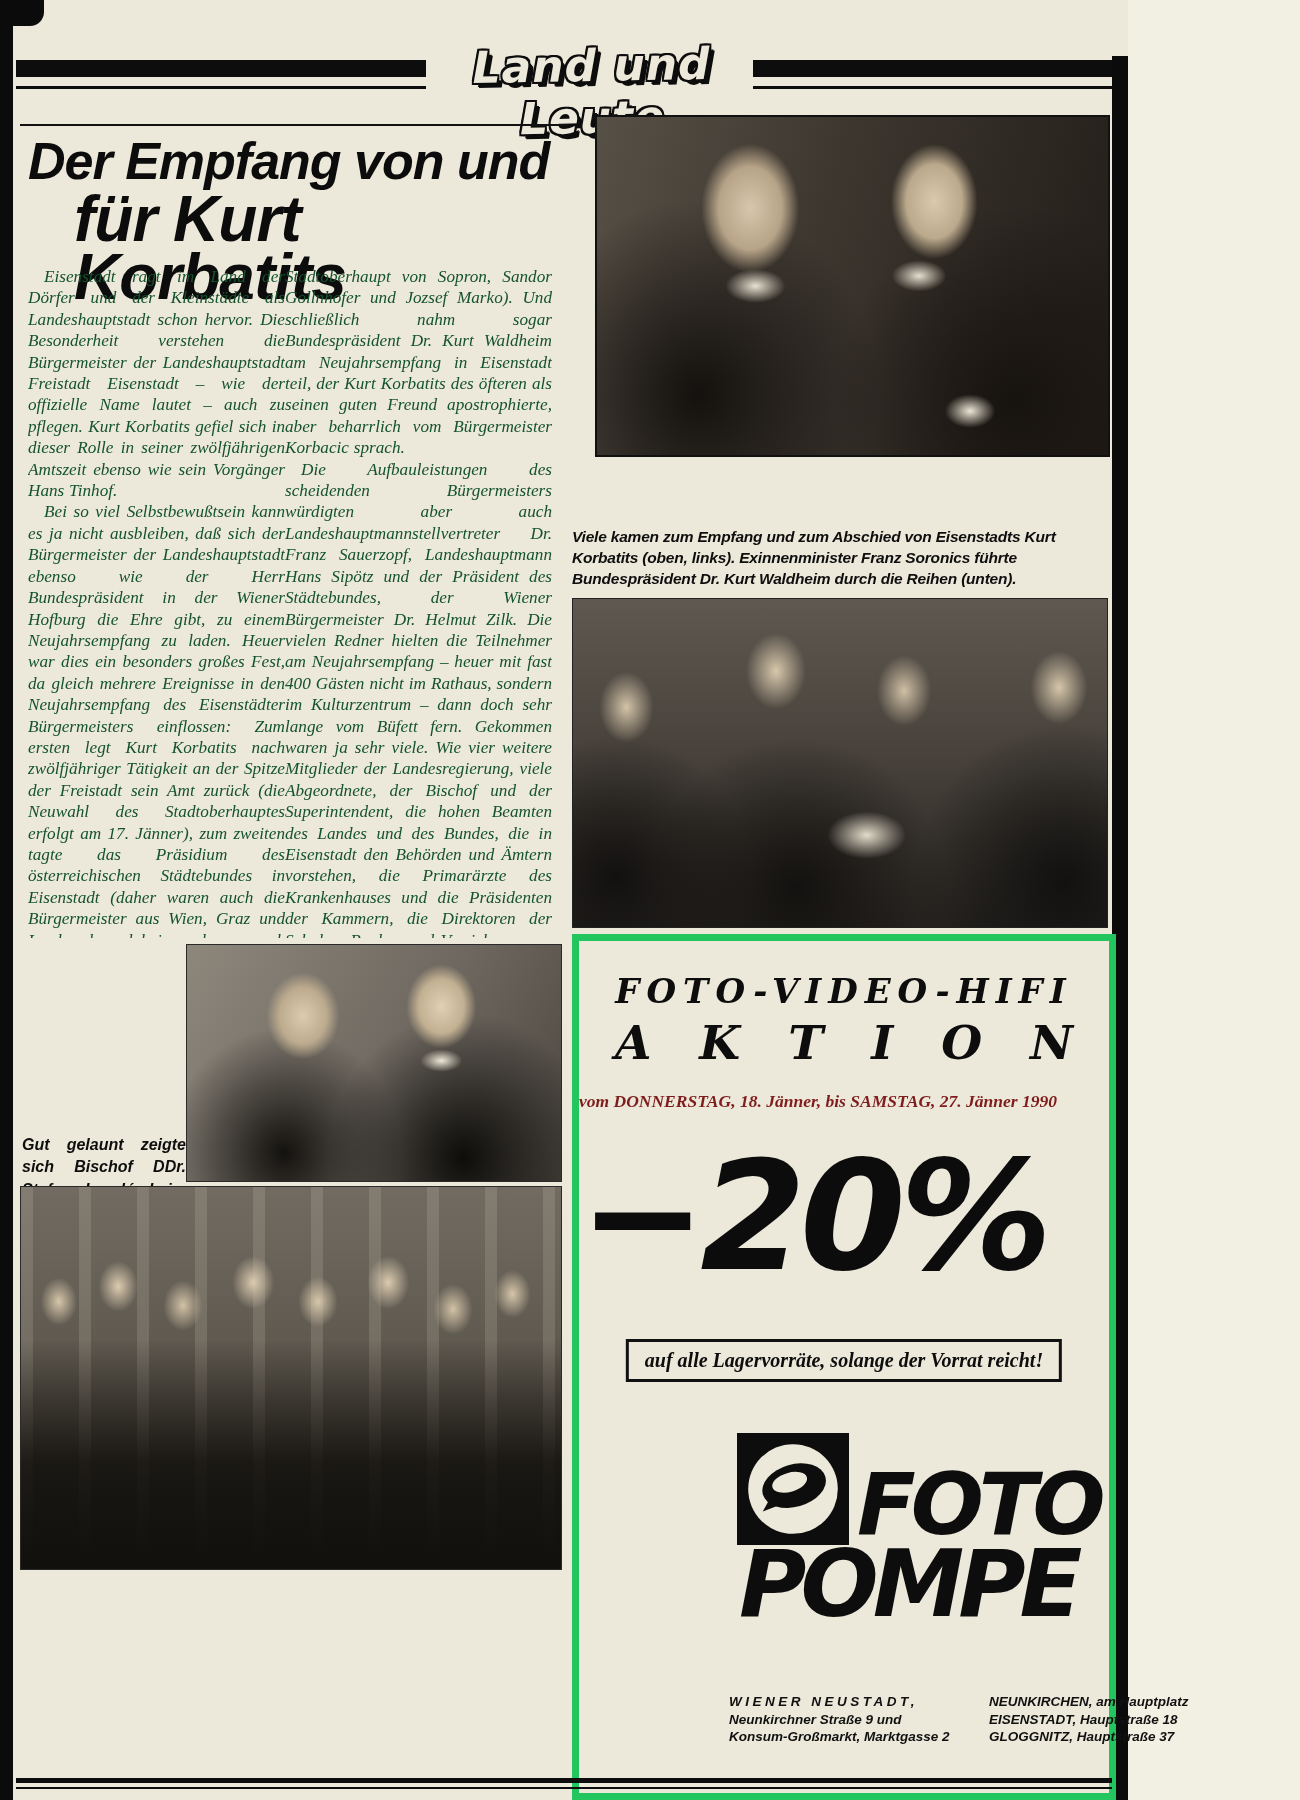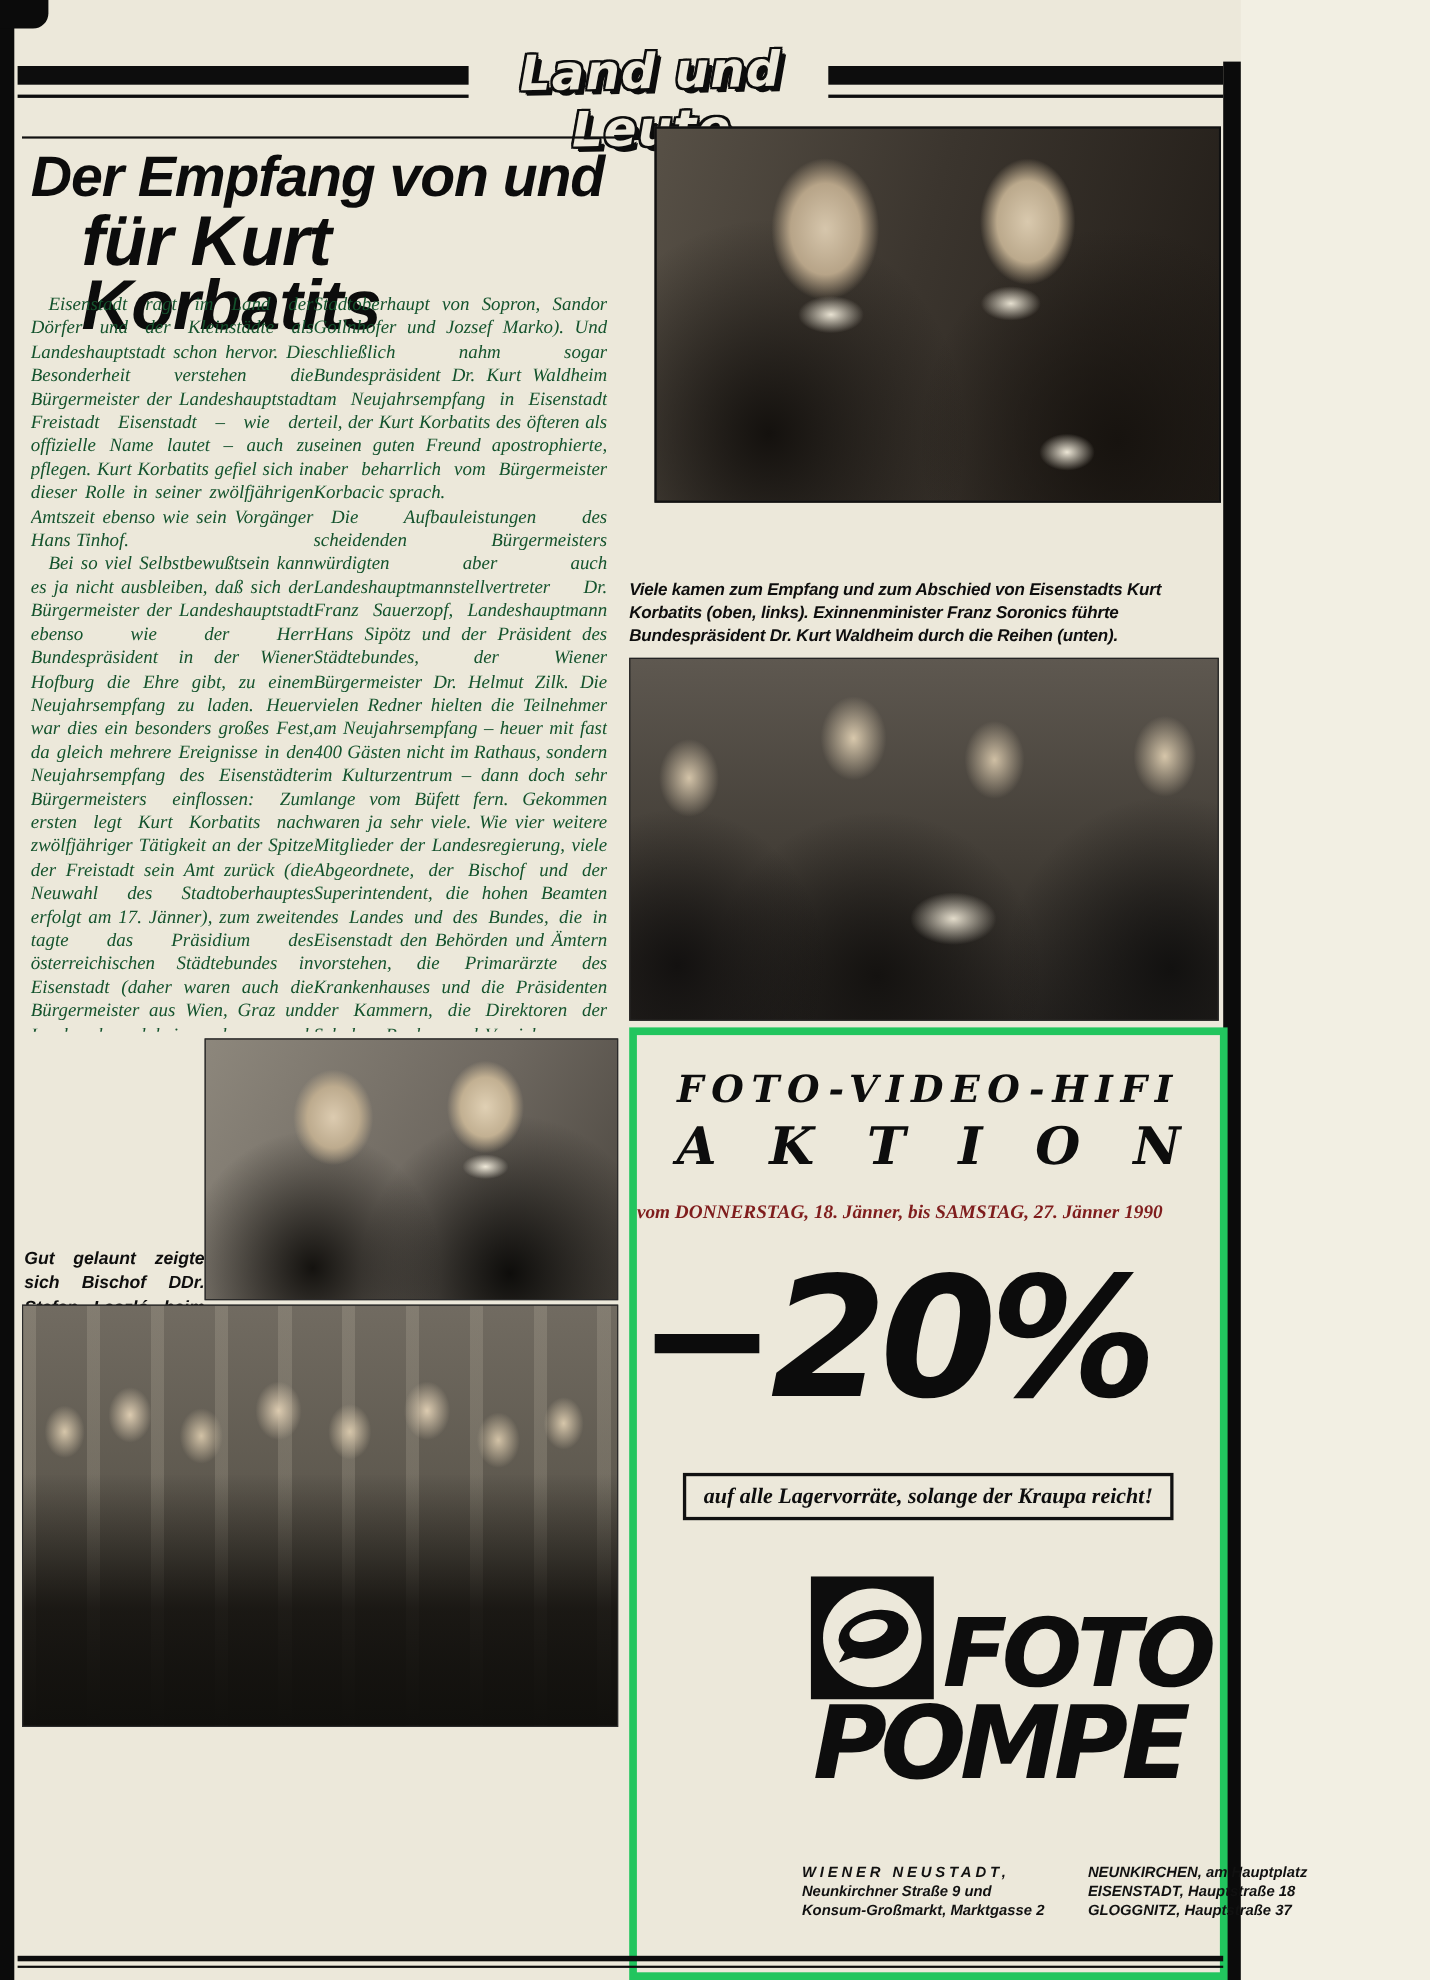--- a/index.html
+++ b/index.html
@@ -172,21 +172,21 @@
 <div class="abs caption caption-left">Gut gelaunt zeigte sich Bischof DDr. Stefan Laszló beim Neujahrsempfang (Bild rechts). Ebenso dabei: Landesräte, Präsidenten, der Grazer Bürgermeister sowie das neue Stadtoberhaupt von Eisenstadt.</div>
 <div class="abs photo photo-bishop"></div>
 <div class="abs photo photo-crowd"></div>
 
 <div class="abs ad-box">
   <div class="inner">
     <div class="ad-h1">FOTO-VIDEO-HIFI</div>
     <div class="ad-h2"><span>AKTION</span></div>
     <div class="ad-date">vom DONNERSTAG, 18. Jänner, bis SAMSTAG, 27. Jänner 1990</div>
     <div class="ad-discount">−20%</div>
-    <div class="ad-stock">auf alle Lagervorräte, solange der Kraupa reicht!</div>
+    <div class="ad-stock">auf alle Lagervorräte, solange der Vorrat reicht!</div>
     <div class="brand-row">
       <svg class="brand-logo" viewBox="0 0 100 100">
         <rect x="0" y="0" width="100" height="100" fill="#0d0d0d"></rect>
         <circle cx="50" cy="50" r="40" fill="#ece8da"></circle>
         <ellipse cx="51" cy="47" rx="29" ry="19" fill="#0d0d0d" transform="rotate(-16 51 47)"></ellipse>
         <ellipse cx="47" cy="44" rx="16" ry="8.5" fill="#ece8da" transform="rotate(-16 47 44)"></ellipse>
         <path d="M23 70 L33 52 L44 62 Z" fill="#0d0d0d"></path>
       </svg>
       <div class="brand-word brand-foto">FOTO</div>
     </div>

